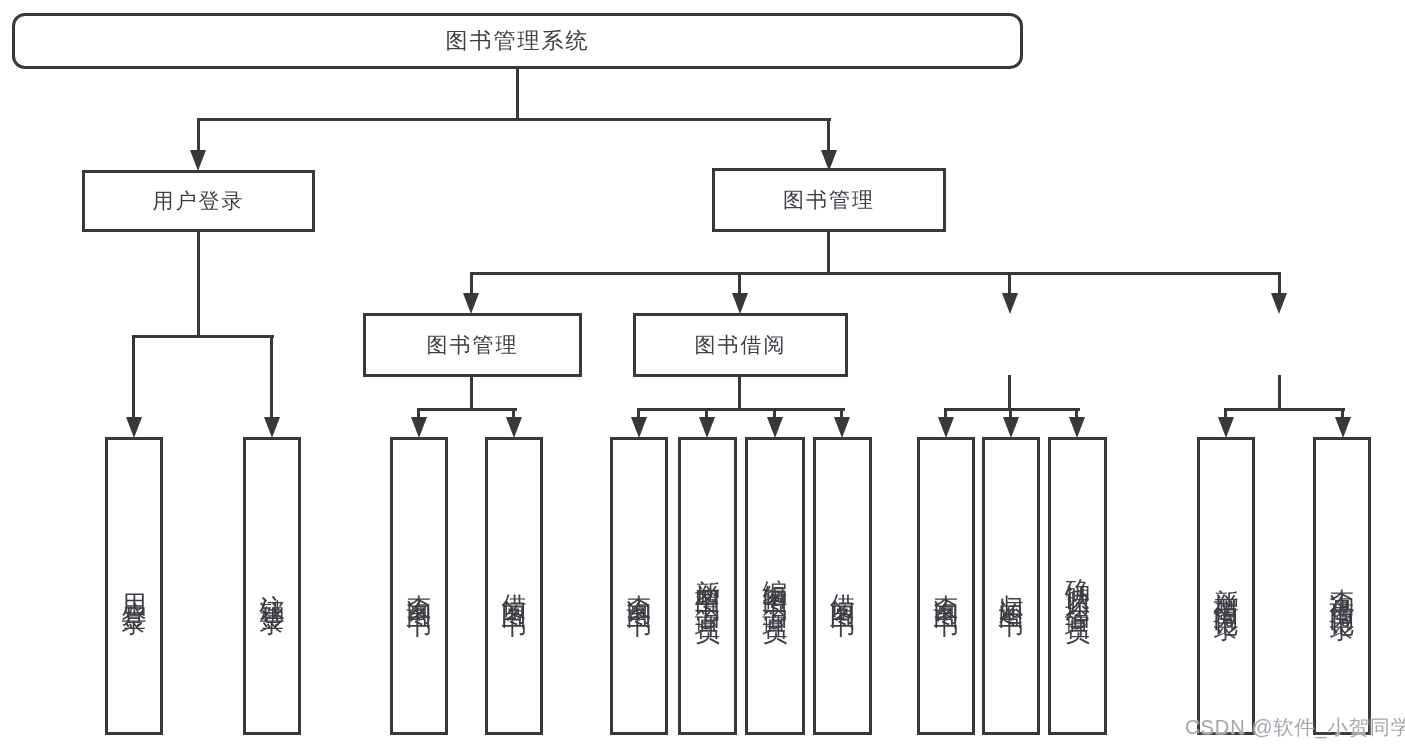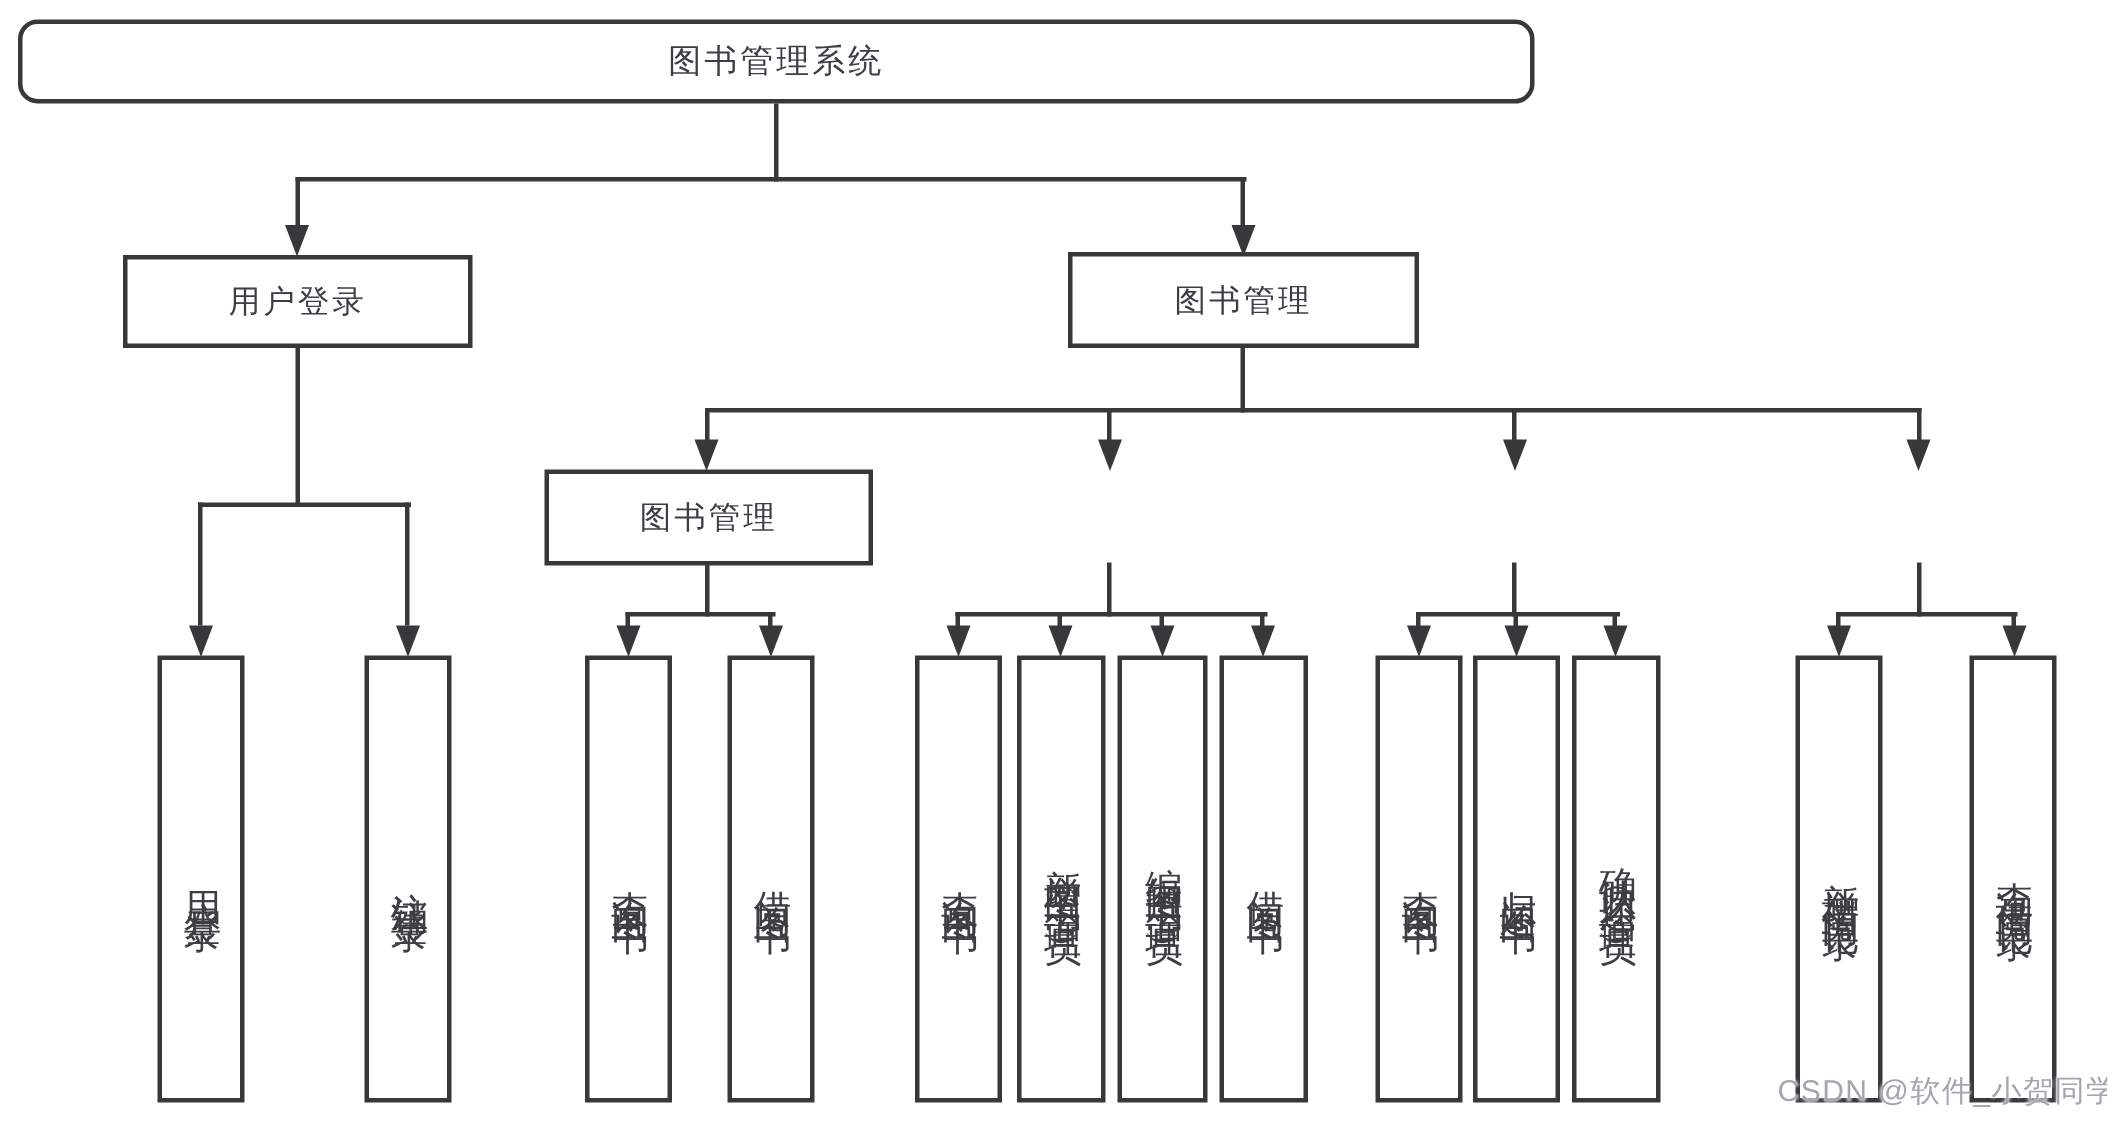--- a/index.html
+++ b/index.html
@@ -68,20 +68,23 @@
 
   <div class="box h-label" style="left:82px;top:170px;width:233px;height:62px">
     <span>用户登录</span>
   </div>
   <div class="box h-label" style="left:712px;top:168px;width:234px;height:64px">
     <span>图书管理</span>
   </div>
 
   <div class="box h-label" style="left:363px;top:313px;width:219px;height:64px">
     <span>图书管理</span>
+  </div>
+  <div class="box h-label" style="left:633px;top:313px;width:215px;height:64px">
+    <span>图书借阅</span>
   </div>
 
   <div class="box v-label" style="left:105px;top:437px;width:58px;height:298px">
     <span>用户登录</span>
   </div>
   <div class="box v-label" style="left:243px;top:437px;width:58px;height:298px">
     <span>注销登录</span>
   </div>
 
   <div class="box v-label" style="left:390px;top:437px;width:58px;height:298px">

